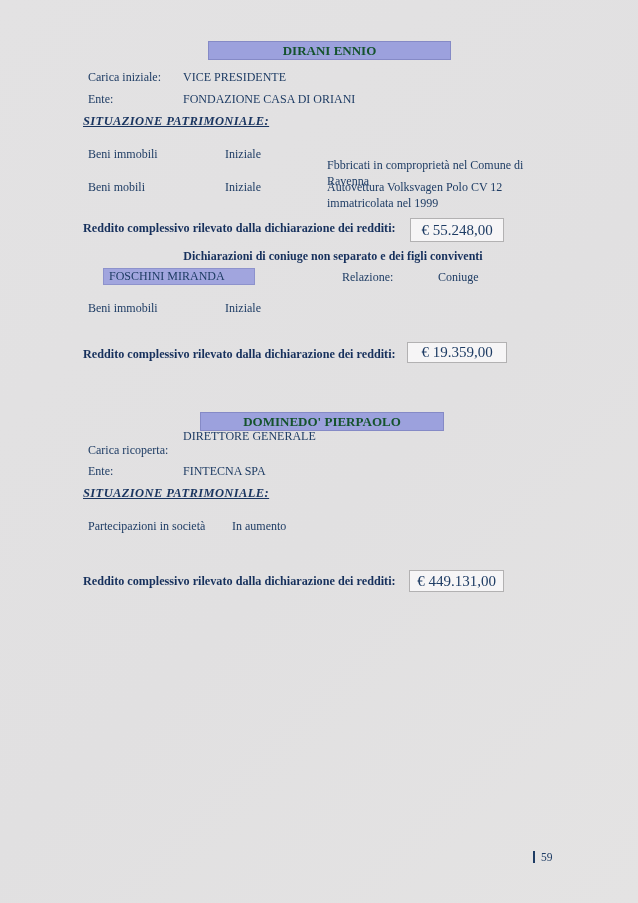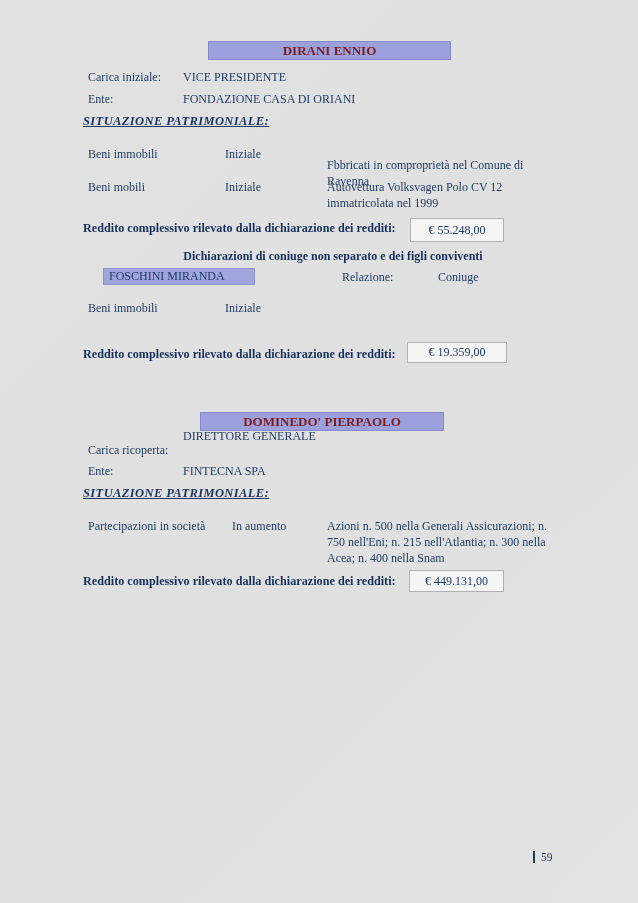--- a/index.html
+++ b/index.html
@@ -14,38 +14,38 @@
     overflow:hidden;
   }
   .abs { position:absolute; white-space:nowrap; }
   .wrap { white-space:normal; }
   .hdrbox {
     background:#9ca1dd;
     border:1px solid #858ac6;
     text-align:center;
     font-weight:bold;
     font-size:13px;
-    color:#7f1d1d;
+    color:#14532d;
     box-sizing:border-box;
   }
   .sit {
     font-weight:bold;
     font-style:italic;
     text-decoration:underline;
     font-size:12.5px;
     letter-spacing:0.4px;
     color:#1a3560;
   }
   .desc { width:238px; line-height:15.8px; }
   .redlabel { font-weight:bold; font-size:12.2px; color:#16305c; }
   .eurobox {
     background:#f6f5f6;
     border:1px solid #b2b1b2;
     text-align:center;
-    font-size:12px;
+    font-size:15px;
     box-sizing:border-box;
   }
   .famtitle {
     font-weight:bold;
     text-align:center;
     width:496px;
     font-size:12px;
     color:#16305c;
   }
   .namebox {
@@ -104,20 +104,19 @@
   <div class="abs" style="left:88px; top:443px;">Carica ricoperta:</div>
   <div class="abs" style="left:183px; top:429px;font-family:Liberation Serif, serif;">DIRETTORE GENERALE</div>
 
   <div class="abs" style="left:88px; top:464px;">Ente:</div>
   <div class="abs" style="left:183px; top:464px;">FINTECNA SPA</div>
 
   <div class="abs sit" style="left:83px; top:486px;">SITUAZIONE PATRIMONIALE:</div>
 
   <div class="abs" style="left:88px; top:519px;">Partecipazioni in società</div>
   <div class="abs" style="left:232px; top:519px;">In aumento</div>
-  <div class="abs wrap desc" style="left:327px; top:519px;">Azioni n. 500 nella Generali Assicurazioni; n. 750 nell'Eni; n. 215 nell'Atlantia; n. 300 nella Acea; n. 400 nella Snam</div>
 
   <div class="abs redlabel" style="left:83px; top:574px;">Reddito complessivo rilevato dalla dichiarazione dei redditi:</div>
   <div class="abs eurobox" style="left:409px; top:570px; width:95px; height:22px; line-height:20px;">€ 449.131,00</div>
 
   <div class="abs pagenum" style="left:533px; top:851px;">59</div>
 
 </div>
 
 </body></html>

